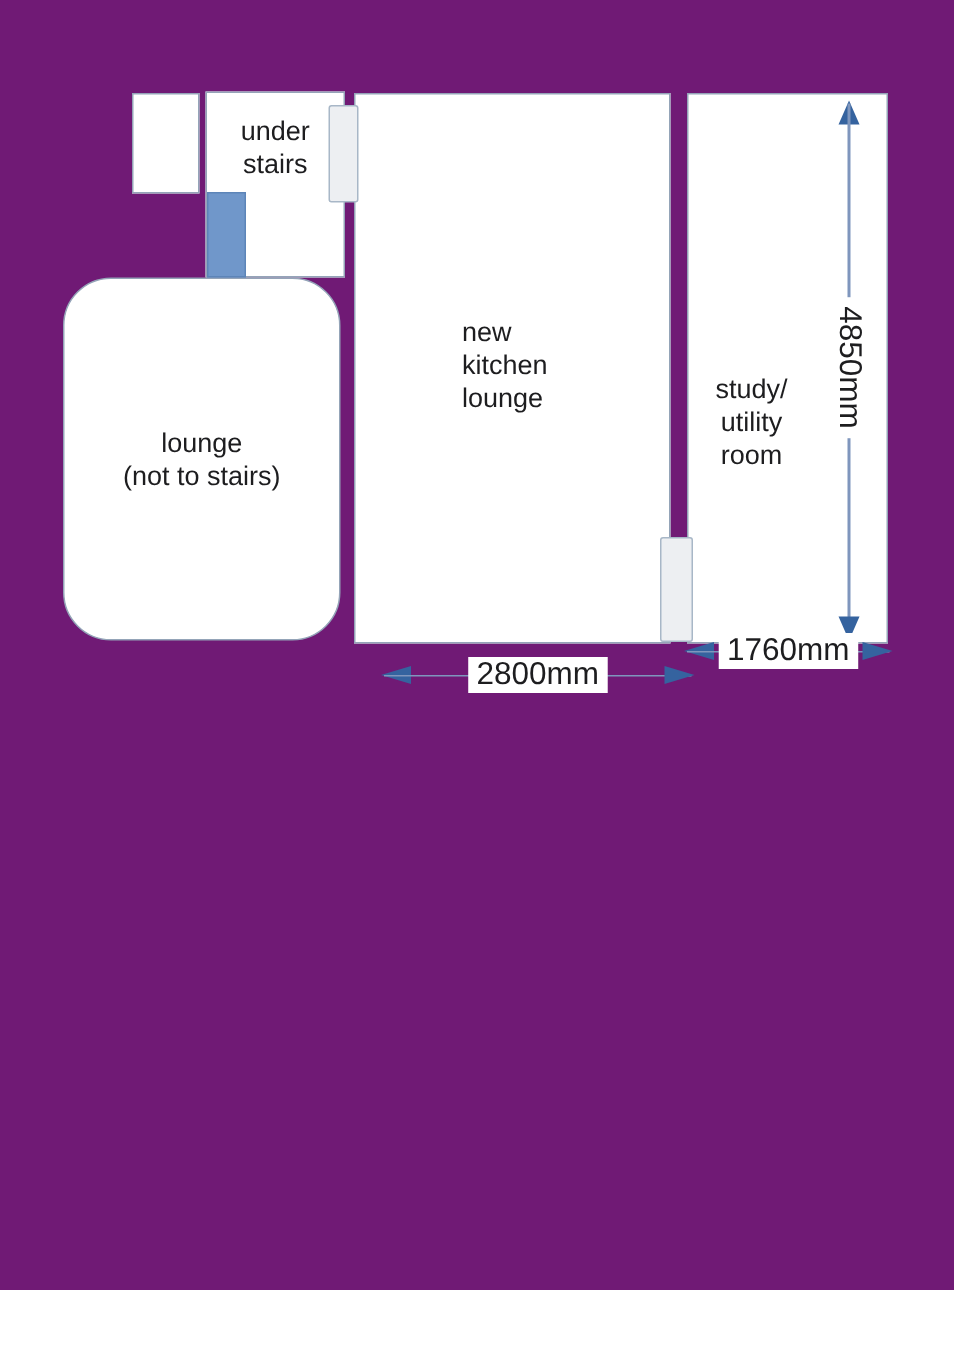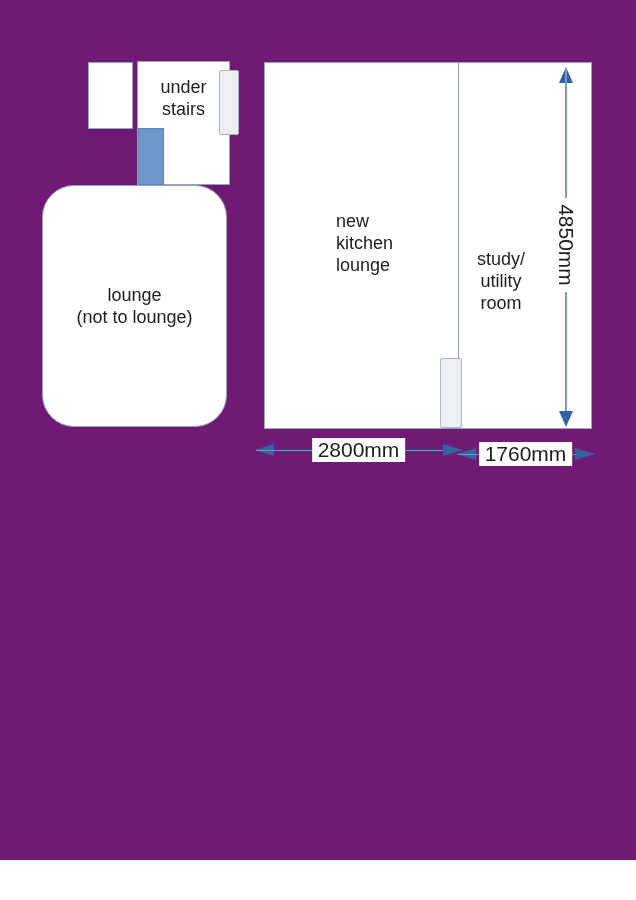--- a/index.html
+++ b/index.html
@@ -25,21 +25,21 @@
     color: var(--text, #1d1d1f);
     white-space: nowrap;
   }
   
   .small-rect   { left: 88px;  top: 62px;  width: 45px;  height: 67px; }
   .understairs  { left: 137px; top: 61px;  width: 93px;  height: 124px; }
   .understairs .room-label { padding-top: 14px; text-align: center; }
   .lounge       { left: 42px;  top: 185px; width: 185px; height: 242px;
                   display: flex; align-items: center; justify-content: center; border-radius: 32px; }
   .lounge .room-label { text-align: center; }
-  .kitchen      { left: 236px; top: 62px;  width: 211px; height: 367px; margin-left: 28px; }
+  .kitchen      { left: 236px; top: 62px;  width: 211px; height: 367px; }
   .kitchen .room-label { position: absolute; left: 71px; top: 147px; text-align: left; }
   .study        { left: 458px; top: 62px;  width: 134px; height: 367px; }
   .study .room-label { position: absolute; left: 18px; top: 185px; text-align: center; }
 
   .stairs {
     position: absolute;
     left: 138px; top: 128px; width: 26px; height: 57px;
     background: var(--stairs-fill, #7097ca);
     border: 1.5px solid var(--stairs-border, #5d85b8);
     box-sizing: border-box;
@@ -67,21 +67,21 @@
     left: 0;
     border-top: 6px solid transparent; border-bottom: 6px solid transparent;
     border-right: 20px solid var(--arrow-head, #35639f);
   }
   .dim-h .head-right {
     right: 0;
     border-top: 6px solid transparent; border-bottom: 6px solid transparent;
     border-left: 20px solid var(--arrow-head, #35639f);
   }
   .dim-2800 { left: 254px; top: 444px; width: 209px; }
-  .dim-1760 { left: 456px; top: 448px; width: 139px; }
+  .dim-1760 { left: 456px; top: 428px; width: 139px; }
   .dim-label {
     position: absolute; left: 50%; top: 6px;
     transform: translate(-50%, -50%);
     background: #ffffff;
     padding: 0 6px;
     font-size: 21px; line-height: 24px;
     color: var(--text, #1d1d1f);
     white-space: nowrap;
   }
   .dim-v { position: absolute; left: 559px; top: 67px; width: 14px; height: 360px; z-index: 6; }
@@ -123,21 +123,21 @@
       <div>under</div>
       <div>stairs</div>
     </div>
   </div>
 
   <div class="stairs"></div>
 
   <div class="room lounge">
     <div class="room-label">
       <div>lounge</div>
-      <div>(not to lounge)</div>
+      <div>(not to stairs)</div>
     </div>
   </div>
 
   <div class="room kitchen">
     <div class="room-label">
       <div>new</div>
       <div>kitchen</div>
       <div>lounge</div>
     </div>
   </div>

